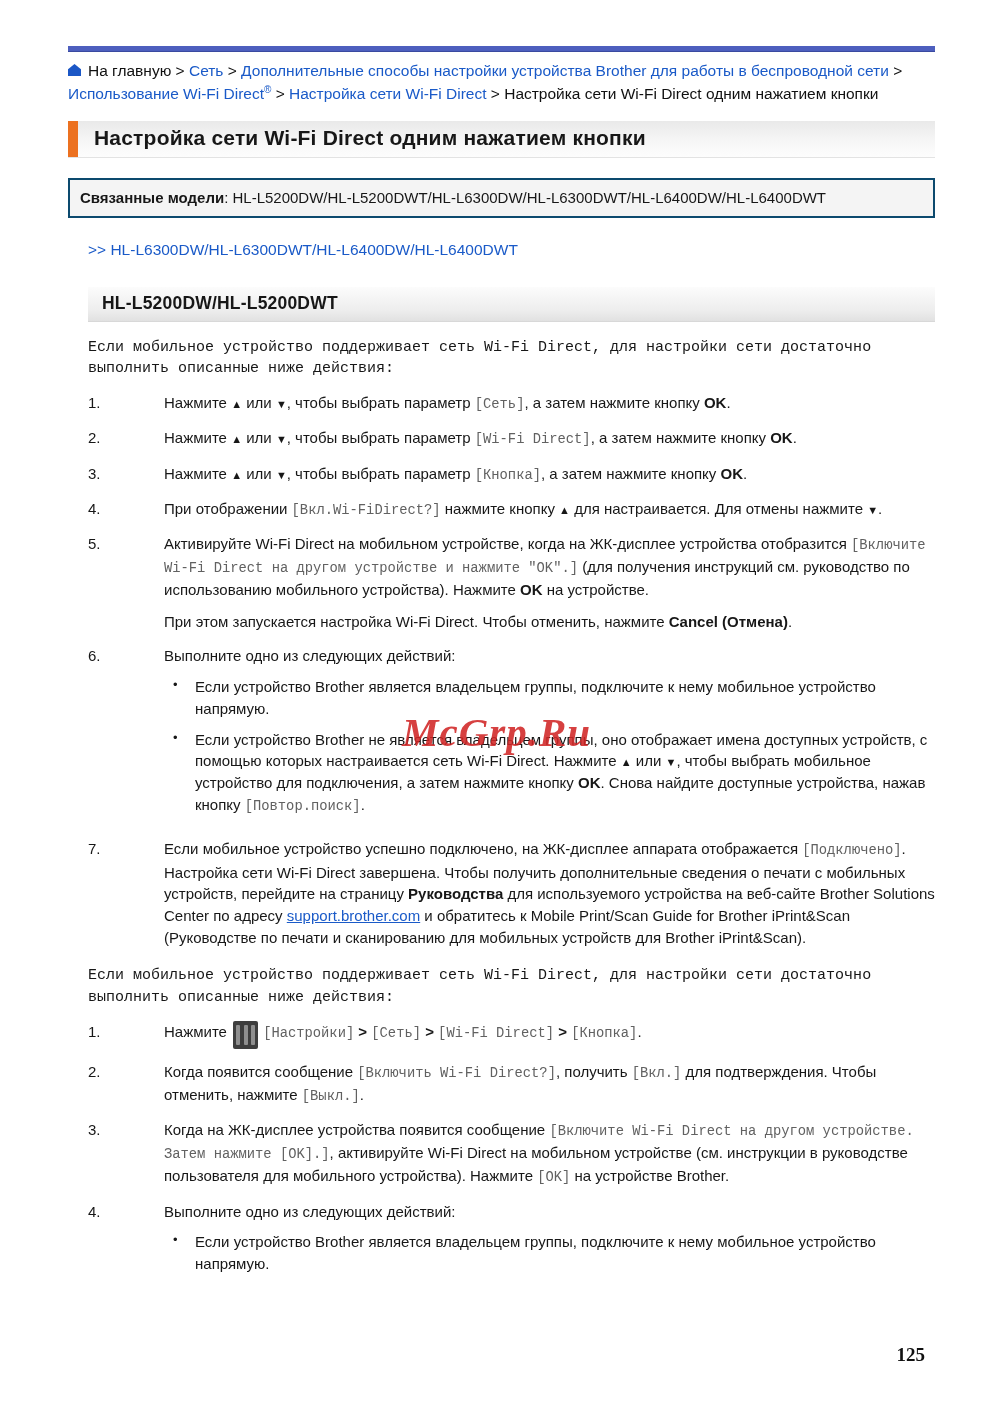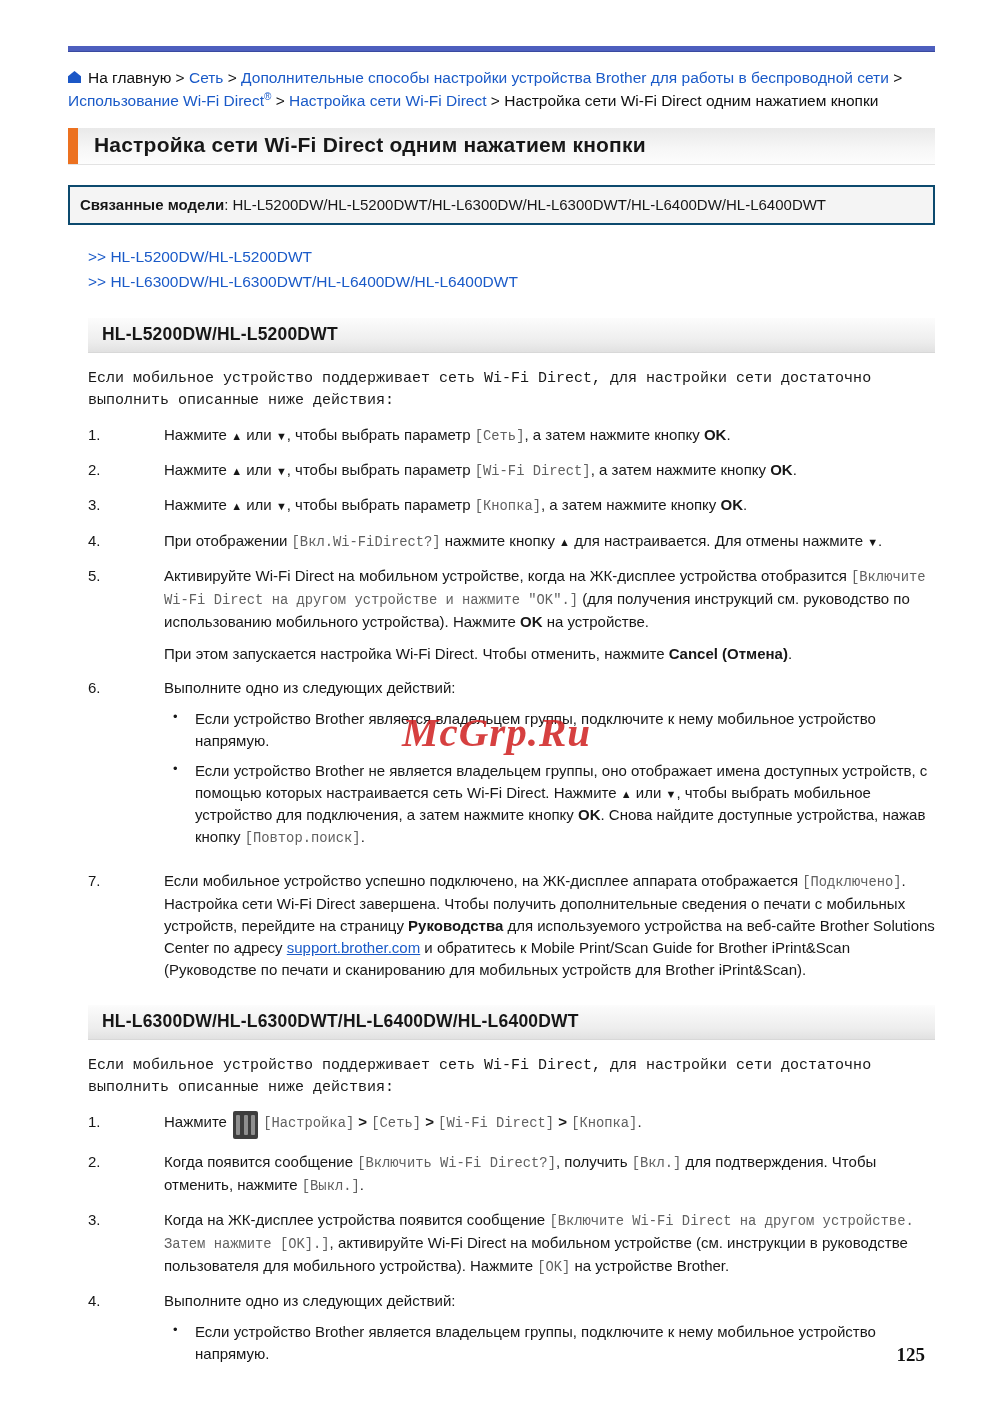--- a/index.html
+++ b/index.html
@@ -3,21 +3,21 @@
 <meta charset="utf-8">
 <style>
   html,body{margin:0;padding:0;}
   body{
     width:1000px;height:1414px;overflow:hidden;position:relative;
     background:#ffffff;color:#171717;
     font-family:"Liberation Sans", sans-serif;
   }
   .page{padding:46px 65px 0 68px;}
   .top-rule{height:5px;background:#4d5fbe;border-bottom:1px solid #3a4aa0;}
-  .breadcrumb{margin-top:15px;font-size:15.5px;line-height:1.47;color:#101010;}
+  .breadcrumb{margin-top:8px;font-size:15.5px;line-height:1.47;color:#101010;}
   .home-icon{display:inline-block;width:13px;height:12px;background:#1b57c6;
     clip-path:polygon(50% 0,100% 44%,100% 100%,0 100%,0 44%);margin-right:7px;}
   a.run-home{color:#101010;text-decoration:none;}
   a.run-link{color:#1a5ac8;text-decoration:none;}
   a.run-link-sup{color:#1a5ac8;text-decoration:none;font-size:10px;vertical-align:super;}
   a.run-link-u{color:#1a5ac8;text-decoration:underline;}
   .title-bar{display:flex;align-items:stretch;margin-top:15px;
     background:linear-gradient(180deg,#e9e9e9 0%,#f6f6f6 55%,#fdfdfd 100%);
     box-shadow:0 1px 0 #e3e3e3;}
   .title-accent{width:10px;background:#ec7120;flex:none;}
@@ -70,21 +70,20 @@
   <div class="title-bar">
     <span class="title-accent"></span>
     <span class="title-text">Настройка сети Wi-Fi Direct одним нажатием кнопки</span>
   </div>
 
   <div class="models-box">
     <span><span class="run-bold">Связанные модели</span><span class="run-plain">: HL-L5200DW/HL-L5200DWT/HL-L6300DW/HL-L6300DWT/HL-L6400DW/HL-L6400DWT</span></span>
   </div>
 
   <div class="jump-links">
-    <a href="#">&gt;&gt; HL-L5200DW/HL-L5200DWT</a>
     <a href="#">&gt;&gt; HL-L6300DW/HL-L6300DWT/HL-L6400DW/HL-L6400DWT</a>
   </div>
 
   <div class="section-bar">HL-L5200DW/HL-L5200DWT</div>
   <div class="content">
     <p class="intro">Если мобильное устройство поддерживает сеть Wi-Fi Direct, для настройки сети достаточно выполнить описанные ниже действия:</p>
 
     <div class="step">
       <span class="step-num">1.</span>
       <div class="step-body"><span class="run-plain">Нажмите </span><span class="run-up">▲</span><span class="run-plain"> или </span><span class="run-down">▼</span><span class="run-plain">, чтобы выбрать параметр </span><span class="run-mono">[Сеть]</span><span class="run-plain">, а затем нажмите кнопку </span><span class="run-bold">OK</span><span class="run-plain">.</span></div>
@@ -123,31 +122,30 @@
           </div>
         </div>
       </div>
     </div>
     <div class="step">
       <span class="step-num">7.</span>
       <div class="step-body"><span class="run-plain">Если мобильное устройство успешно подключено, на ЖК-дисплее аппарата отображается </span><span class="run-mono">[Подключено]</span><span class="run-plain">. Настройка сети Wi-Fi Direct завершена. Чтобы получить дополнительные сведения о печати с мобильных устройств, перейдите на страницу </span><span class="run-bold">Руководства</span><span class="run-plain"> для используемого устройства на веб-сайте Brother Solutions Center по адресу </span><a class="run-link-u" href="#">support.brother.com</a><span class="run-plain"> и обратитесь к Mobile Print/Scan Guide for Brother iPrint&amp;Scan (Руководстве по печати и сканированию для мобильных устройств для Brother iPrint&amp;Scan).</span></div>
     </div>
   </div>
 
-  <div class="section-bar">HL-L6300DW/HL-L6300DWT/HL-L6400DW/HL-L6400DWT</div>
   <div class="content">
     <p class="intro">Если мобильное устройство поддерживает сеть Wi-Fi Direct, для настройки сети достаточно выполнить описанные ниже действия:</p>
 
     <div class="step">
       <span class="step-num">1.</span>
       <div class="step-body"><span class="run-plain">Нажмите </span><span class="icon-settings">
             <span class="bar"></span>
             <span class="bar"></span>
             <span class="bar"></span>
-          </span><span class="run-mono">[Настройка]</span><span class="run-bold"> &gt; </span><span class="run-mono">[Сеть]</span><span class="run-bold"> &gt; </span><span class="run-mono">[Wi-Fi Direct]</span><span class="run-bold"> &gt; </span><span class="run-mono">[Кнопка]</span><span class="run-plain">.</span></div>
+          </span><span class="run-mono">[Настройки]</span><span class="run-bold"> &gt; </span><span class="run-mono">[Сеть]</span><span class="run-bold"> &gt; </span><span class="run-mono">[Wi-Fi Direct]</span><span class="run-bold"> &gt; </span><span class="run-mono">[Кнопка]</span><span class="run-plain">.</span></div>
     </div>
     <div class="step">
       <span class="step-num">2.</span>
       <div class="step-body"><span class="run-plain">Когда появится сообщение </span><span class="run-mono">[Включить Wi-Fi Direct?]</span><span class="run-plain">, получить </span><span class="run-mono">[Вкл.]</span><span class="run-plain"> для подтверждения. Чтобы отменить, нажмите </span><span class="run-mono">[Выкл.]</span><span class="run-plain">.</span></div>
     </div>
     <div class="step">
       <span class="step-num">3.</span>
       <div class="step-body">
         <div><span class="run-plain">Когда на ЖК-дисплее устройства появится сообщение </span><span class="run-mono">[Включите Wi-Fi Direct на другом устройстве. Затем нажмите [OK].]</span><span class="run-plain">, активируйте Wi-Fi Direct на мобильном устройстве (см. инструкции в руководстве пользователя для мобильного устройства). Нажмите </span><span class="run-mono">[OK]</span><span class="run-plain"> на устройстве Brother.</span></div>
       </div>

